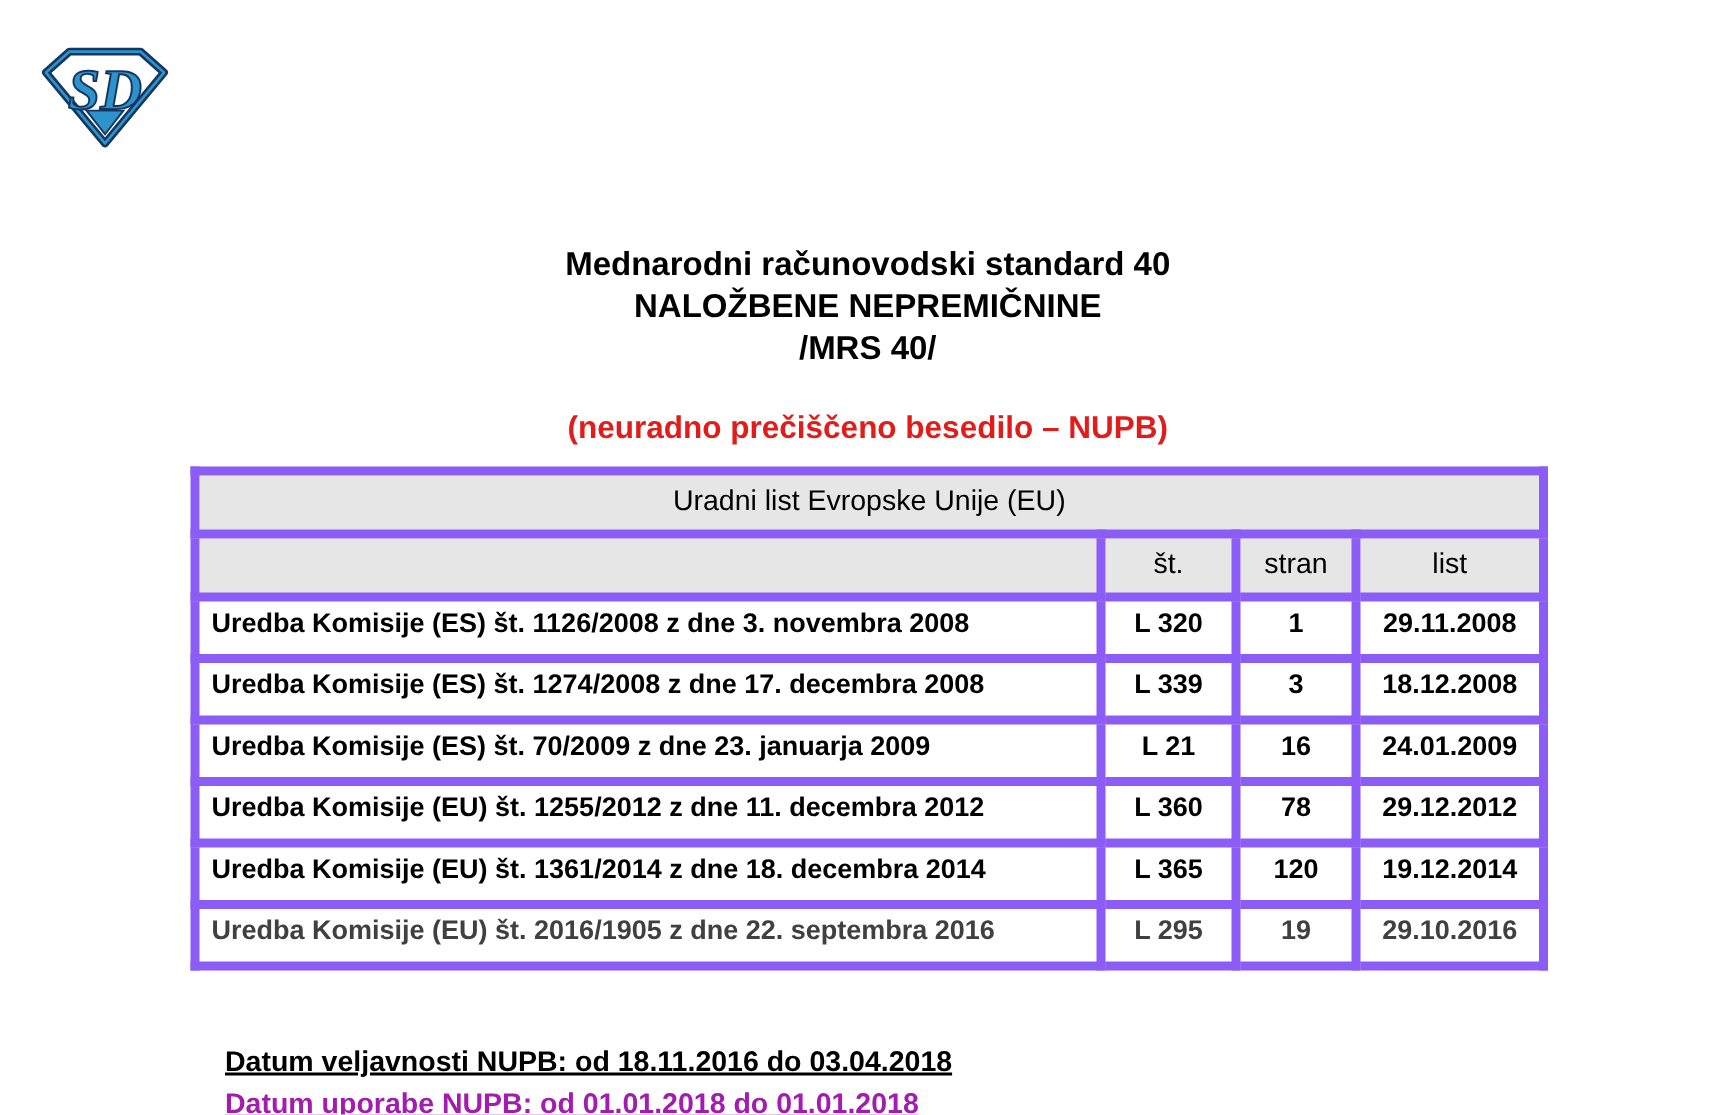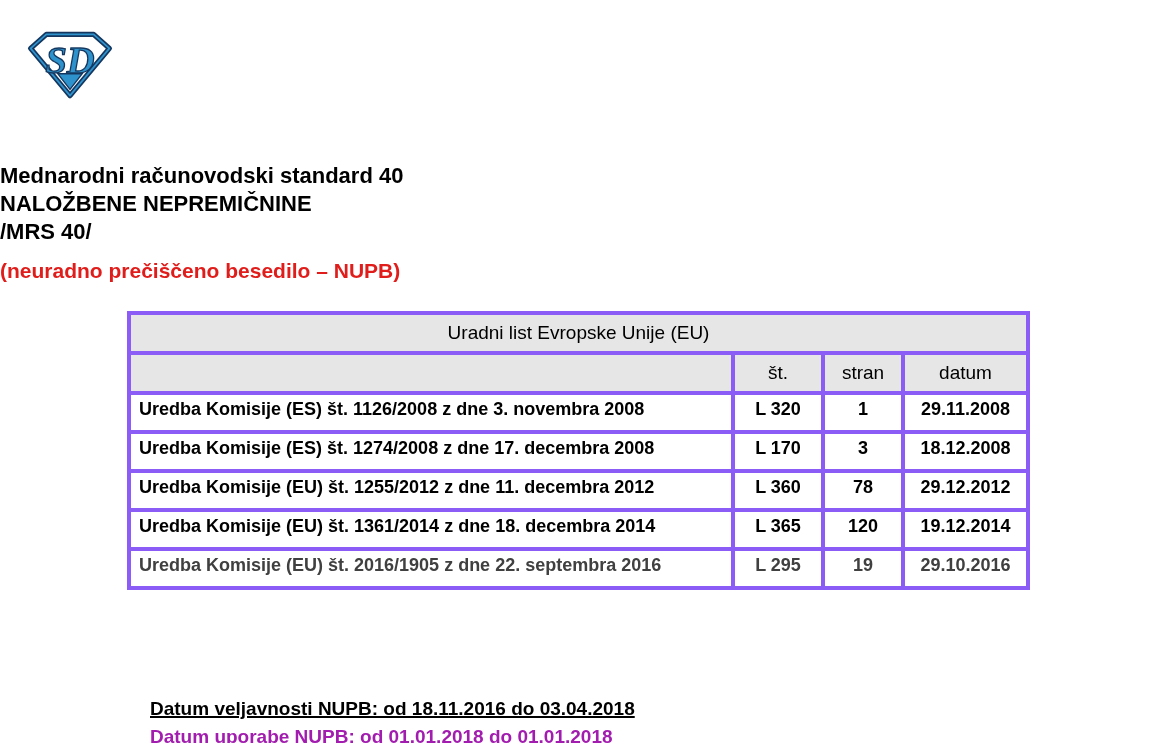--- a/index.html
+++ b/index.html
@@ -15,41 +15,42 @@
   .logo {
     position: absolute;
     left: 26px; top: 30px;
     width: 88px; height: 70px;
   }
 
   .title-block {
     position: absolute;
     top: 162px; left: 0;
     width: 100%;
+    text-align: center;
     font-weight: bold;
     font-size: 22px;
     line-height: 28px;
     color: #000;
   }
   .title-block .subtitle {
-    margin-top: 11px;
+    margin-top: 26px;
     font-size: 21px;
     color: #e01d1a;
   }
 
   table.eu-table {
     position: absolute;
     left: 127px; top: 311px;
     width: 903px;
     border-collapse: collapse;
     table-layout: fixed;
     border: 3px solid #000;
   }
   table.eu-table td, table.eu-table th {
-    border: 4px solid #8b5cf6;
+    border: 6px solid #8b5cf6;
     overflow: hidden;
     white-space: nowrap;
   }
   .col-name  { width: 604px; }
   .col-st    { width: 90px;  }
   .col-stran { width: 80px;  }
   .col-datum { width: 125px; }
 
   tr.hdr td {
     background: #e6e6e6;
@@ -112,34 +113,40 @@
       <col class="col-datum">
   </colgroup>
   <tbody>
     <tr class="hdr">
       <td colspan="4">Uradni list Evropske Unije (EU)</td>
     </tr>
     <tr class="hdr">
       <td></td>
       <td>št.</td>
       <td>stran</td>
-      <td>datum</td>
+      <td>list</td>
     </tr>
 
     <tr class="data">
       <td class="name">Uredba Komisije (ES) št. 1126/2008 z dne 3. novembra 2008</td>
       <td>L 320</td>
       <td>1</td>
       <td>29.11.2008</td>
     </tr>
     <tr class="data">
       <td class="name">Uredba Komisije (ES) št. 1274/2008 z dne 17. decembra 2008</td>
-      <td>L 170</td>
+      <td>L 339</td>
       <td>3</td>
       <td>18.12.2008</td>
+    </tr>
+    <tr class="data">
+      <td class="name">Uredba Komisije (ES) št. 70/2009 z dne 23. januarja 2009</td>
+      <td>L 21</td>
+      <td>16</td>
+      <td>24.01.2009</td>
     </tr>
     <tr class="data">
       <td class="name">Uredba Komisije (EU) št. 1255/2012 z dne 11. decembra 2012</td>
       <td>L 360</td>
       <td>78</td>
       <td>29.12.2012</td>
     </tr>
     <tr class="data">
       <td class="name">Uredba Komisije (EU) št. 1361/2014 z dne 18. decembra 2014</td>
       <td>L 365</td>

